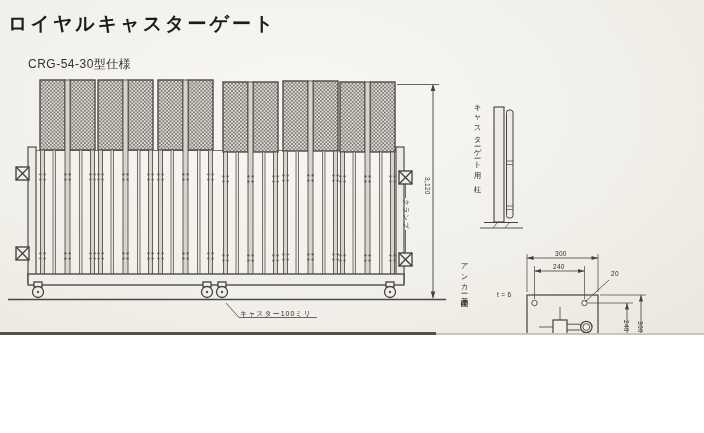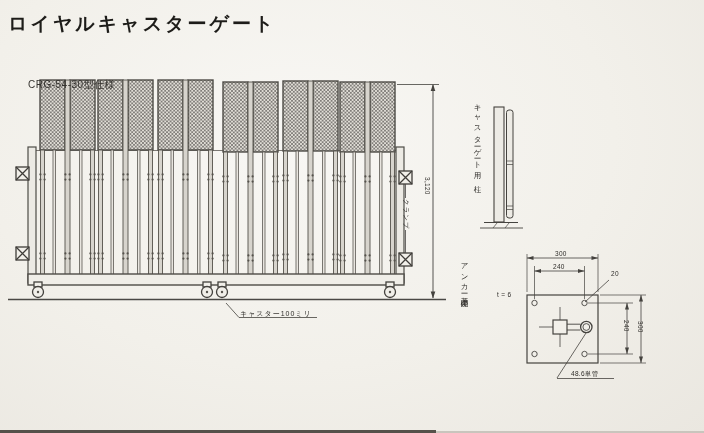--- a/index.html
+++ b/index.html
@@ -1,31 +1,31 @@
 <!DOCTYPE html>
 <html><head>
 <meta charset="utf-8">
 <style>
   html,body{margin:0;padding:0;}
   .sheet{
     position:relative;
-    width:704px;height:433px;
+    width:704px;height:335px;
     overflow:hidden;
     background:radial-gradient(ellipse at 42% 32%, #f8f7f4 0%, #f2f0ea 55%, #eae7e0 100%);
     font-family:"Liberation Sans", sans-serif;
     color:#2b2a27;
   }
   .abs{position:absolute;}
   .title{
     left:8px;top:11px;
     font-size:19px;font-weight:600;letter-spacing:3px;color:#1d1c19;
   }
   .model{
-    left:28px;top:78px;
-    font-size:10px;letter-spacing:0.5px;color:#34322e;
+    left:28px;top:56px;
+    font-size:12px;letter-spacing:0.5px;color:#34322e;
   }
   .dimtext{font-size:6.5px;color:#2e2c29;letter-spacing:0.3px;white-space:nowrap;}
   .smalltext{font-size:7px;color:#2e2c29;letter-spacing:1px;white-space:nowrap;}
   .rot90{transform-origin:0 0;transform:rotate(90deg);}
   .vtext{
     writing-mode:vertical-rl;text-orientation:upright;
     font-size:7.5px;letter-spacing:2px;color:#2e2c29;white-space:nowrap;
   }
   .scan-dark{left:0;bottom:0;width:436px;height:3px;background:#55514a;}
   .scan-light{left:436px;bottom:0;width:268px;height:2px;background:#c9c5bd;}

